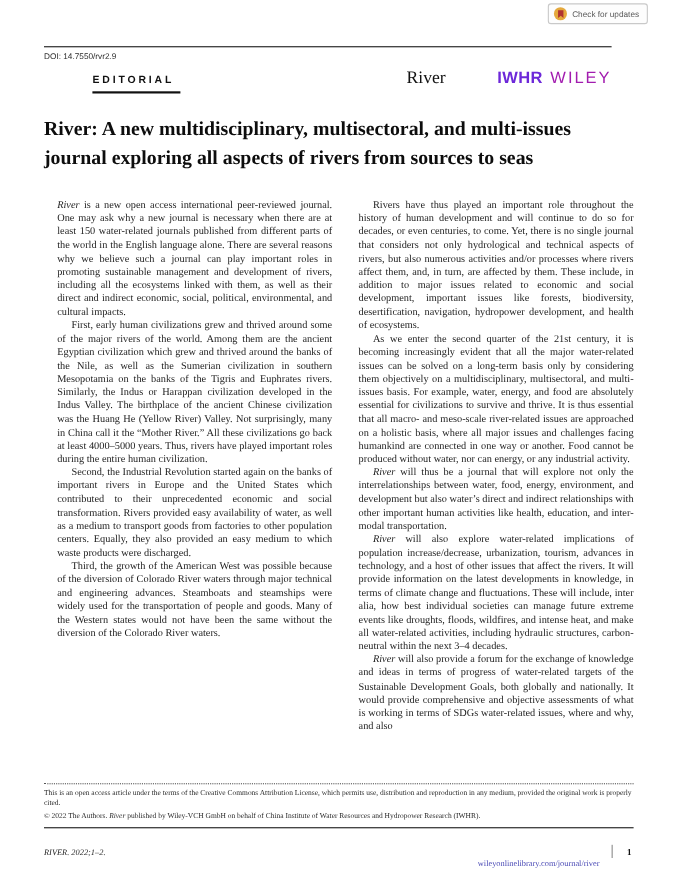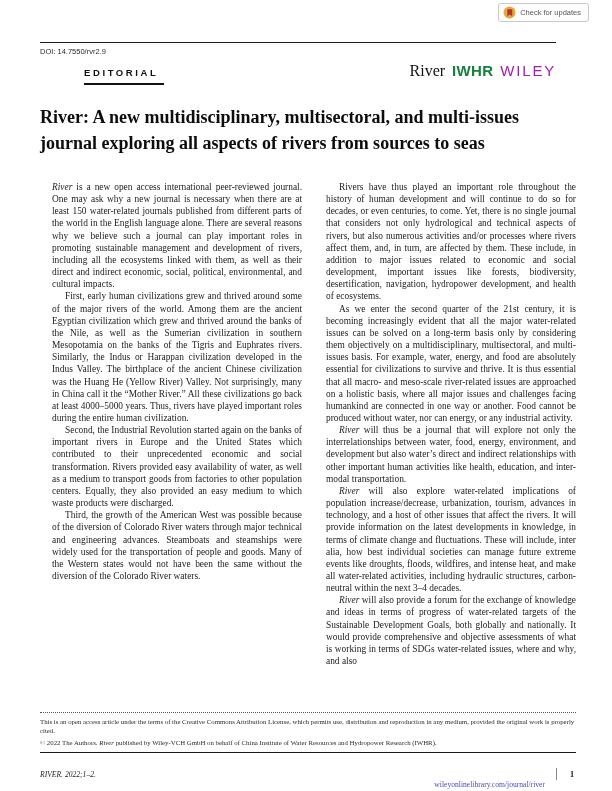--- a/index.html
+++ b/index.html
@@ -66,21 +66,22 @@
   .logo-river {
     font-family: "Liberation Serif", serif;
     font-size: 16px;
     color: #111;
   }
   .logo-iwhr {
     font-family: "Liberation Sans", sans-serif;
     font-weight: bold;
     font-size: 15px;
     letter-spacing: 0.3px;
-    color: #15803d;
+    color: #6d28d9;
+    margin-left: 40px;
   }
   .logo-wiley {
     font-family: "Liberation Sans", sans-serif;
     font-size: 15px;
     letter-spacing: 1.8px;
     color: #a21caf;
   }
   
   .title {
     position: absolute;

